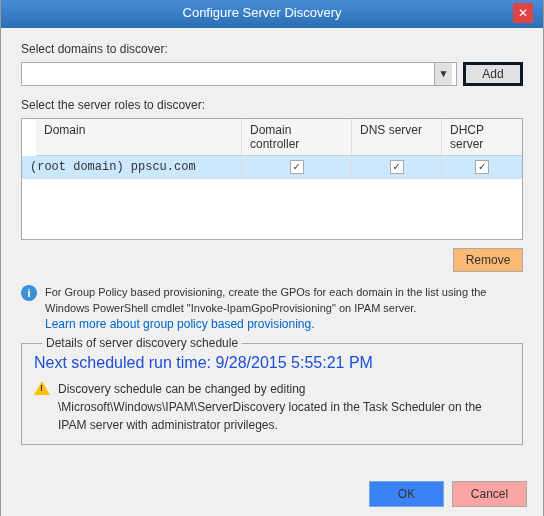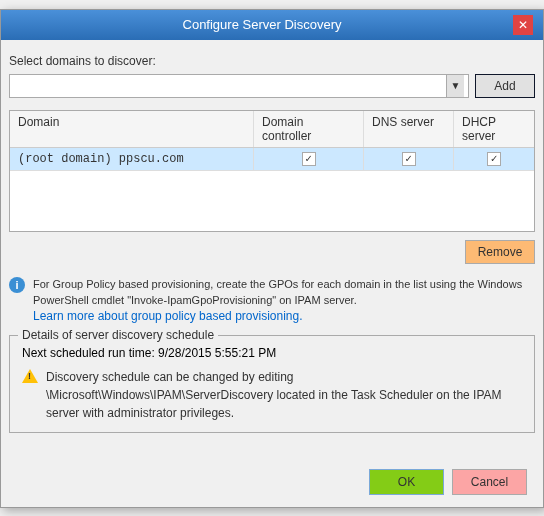--- a/index.html
+++ b/index.html
@@ -39,21 +39,21 @@
       background: #e04343;
       border: none;
       color: white;
       font-size: 12px;
       cursor: pointer;
       display: flex;
       align-items: center;
       justify-content: center;
     }
     .dialog-body {
-      padding: 14px 8px;
+      padding: 14px 20px;
     }
     .section-label {
       font-size: 12px;
       color: #333;
       margin-bottom: 6px;
     }
     .domain-input-row {
       display: flex;
       align-items: center;
       gap: 6px;
@@ -78,40 +78,41 @@
       display: flex;
       align-items: center;
       justify-content: center;
       font-size: 10px;
       color: #333;
     }
     .add-button {
       width: 60px;
       height: 24px;
       background: #e1e1e1;
-      border: 1px solid #0f172a;
+      border: 3px solid #0f172a;
       cursor: pointer;
       font-size: 12px;
       color: #333;
     }
     .roles-label {
       font-size: 12px;
       color: #333;
       margin-bottom: 6px;
     }
     .table-container {
       border: 1px solid #aaa;
       background: white;
       margin-bottom: 8px;
     }
     .table-header {
       display: grid;
       grid-template-columns: 1fr 110px 90px 80px;
       background: #f5f5f5;
       border-bottom: 1px solid #ccc;
+      margin-left: 14px;
     }
     .table-header-cell {
       padding: 4px 8px;
       font-size: 12px;
       color: #333;
       border-right: 1px solid #ddd;
     }
     .table-header-cell:last-child { border-right: none; }
     .table-row {
       display: grid;
@@ -191,29 +192,29 @@
     }
     .schedule-box {
       border: 1px solid #aaa;
       padding: 10px 12px;
       margin-bottom: 14px;
       position: relative;
     }
     .schedule-legend {
       position: absolute;
       top: -8px;
-      left: 8px;
+      left: 20px;
       background: #f0f0f0;
       padding: 0 4px;
       font-size: 12px;
       color: #333;
     }
     .schedule-time {
-      font-size: 12px;
-      color: #000000;
+      font-size: 16px;
+      color: #1d4ed8;
       margin-bottom: 8px;
     }
     .warning-box {
       display: flex;
       gap: 8px;
       align-items: flex-start;
     }
     .warning-icon-wrapper {
       width: 16px;
       height: 16px;
@@ -254,21 +255,21 @@
     .footer-btn {
       width: 75px;
       height: 26px;
       background: #fca5a5;
       border: 1px solid #aaa;
       cursor: pointer;
       font-size: 12px;
       color: #333;
     }
     .footer-btn.ok {
-      background: #84cc16;
+      background: #3b82f6;
       border-color: #7aa8d8;
     }
   </style>
 </head>
 <body>
 
 <div class="dialog">
 
   <div class="title-bar">
     <div class="title-bar-text">Configure Server Discovery</div>
@@ -279,20 +280,21 @@
 
     <div class="section-label">Select domains to discover:</div>
     <div class="domain-input-row">
       <div class="domain-dropdown">
         <span></span>
         <div class="dropdown-arrow">▼</div>
       </div>
       <button class="add-button">Add</button>
     </div>
 
+    <div class="roles-label">Select the server roles to discover:</div>
     <div class="table-container">
       <div class="table-header">
         <div class="table-header-cell">Domain</div>
         <div class="table-header-cell">Domain controller</div>
         <div class="table-header-cell">DNS server</div>
         <div class="table-header-cell">DHCP server</div>
       </div>
       <div class="table-row">
         <div class="table-cell">(root domain) ppscu.com</div>
         <div class="table-cell center">

